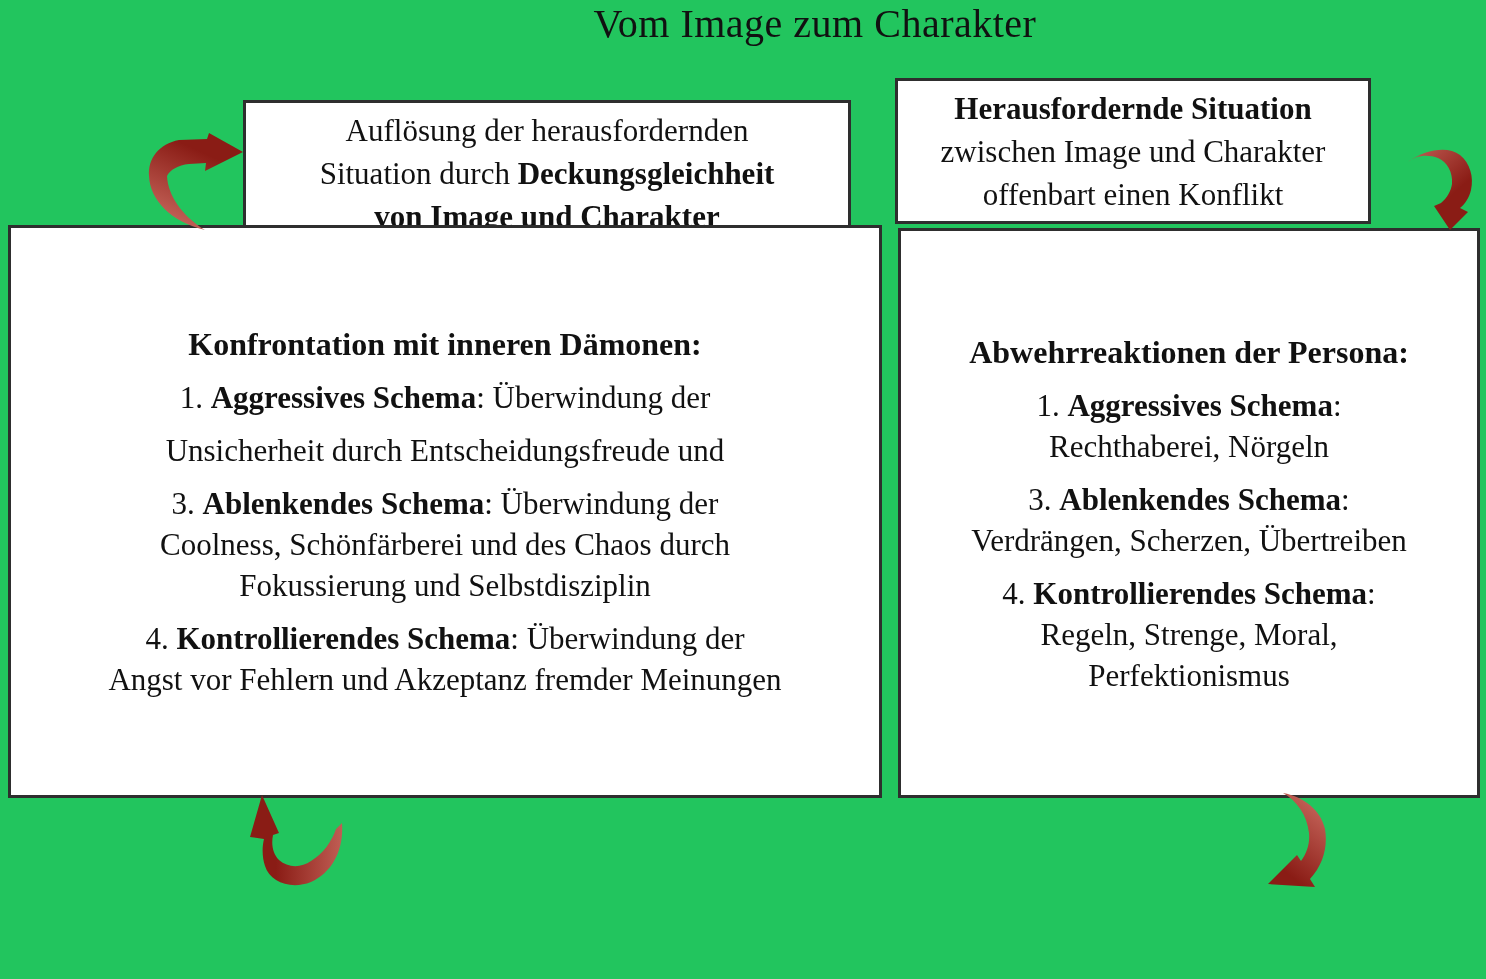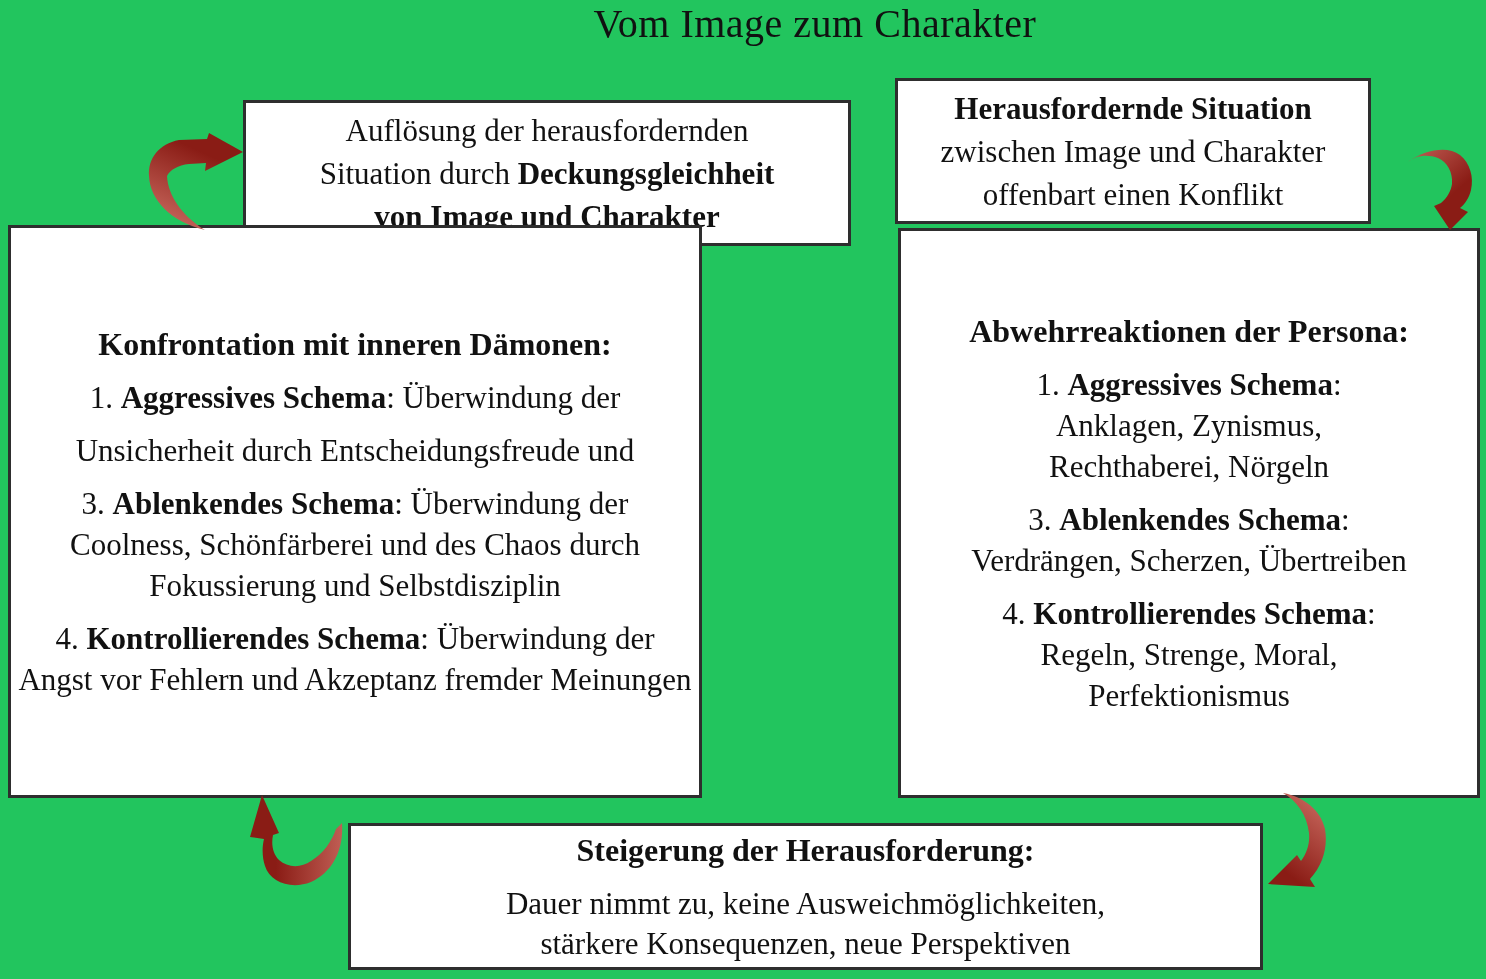--- a/index.html
+++ b/index.html
@@ -21,21 +21,21 @@
   .topbox .line{font-size:31px;line-height:43px;}
   .heading{font-weight:700;font-size:32px;line-height:42px;white-space:nowrap;}
   .item{margin-top:12px;}
   .bottombox .body-line{font-size:31px;line-height:40px;}
   .bottombox .heading{margin-bottom:13px;}
   b{font-weight:700;}
   .arrow{position:absolute;}
   
   #box-resolution{left:243px;top:63px;width:608px;height:146px;margin-top:37px;}
   #box-challenge{left:895px;top:78px;width:476px;height:146px;}
-  #box-confrontation{left:8px;top:225px;width:694px;height:573px;}
+  #box-confrontation{left:8px;top:225px;width:874px;height:573px;}
   #box-defense{left:898px;top:228px;width:582px;height:570px;}
   #box-escalation{left:348px;top:823px;width:915px;height:147px;}
 </style>
 </head>
 <body>
 
 <div class="stage">
 
   <div class="title">Vom Image zum Charakter</div>
 
@@ -67,39 +67,33 @@
     <div class="item">
       <div class="line"><span>4. </span><b>Kontrollierendes Schema</b><span>: Überwindung der</span></div>
       <div class="line"><span>Angst vor Fehlern und Akzeptanz fremder Meinungen</span></div>
     </div>
   </div>
 
   <div class="box" id="box-defense">
     <div class="heading">Abwehrreaktionen der Persona:</div>
     <div class="item">
       <div class="line"><span>1. </span><b>Aggressives Schema</b><span>:</span></div>
-      <div class="line"><span>Anklagen, Zynismus,</span></div>
       <div class="line"><span>Rechthaberei, Nörgeln</span></div>
     </div>
     <div class="item">
       <div class="line"><span>3. </span><b>Ablenkendes Schema</b><span>:</span></div>
       <div class="line"><span>Verdrängen, Scherzen, Übertreiben</span></div>
     </div>
     <div class="item">
       <div class="line"><span>4. </span><b>Kontrollierendes Schema</b><span>:</span></div>
       <div class="line"><span>Regeln, Strenge, Moral,</span></div>
       <div class="line"><span>Perfektionismus</span></div>
     </div>
   </div>
 
-  <div class="box bottombox" id="box-escalation">
-    <div class="heading">Steigerung der Herausforderung:</div>
-    <div class="body-line"><span>Dauer nimmt zu, keine Ausweichmöglichkeiten,</span></div>
-    <div class="body-line"><span>stärkere Konsequenzen, neue Perspektiven</span></div>
-  </div>
 
   <svg class="arrow" style="left:143px;top:133px" width="102" height="100" viewBox="0 0 102 100" aria-hidden="true">
     <defs>
       <linearGradient id="ag1" x1="0.55" y1="1" x2="0.95" y2="0.1">
         <stop class="g0" offset="0" stop-color="#c05e54"></stop>
           <stop class="g1" offset="0.75" stop-color="#8a1c15"></stop>
       </linearGradient>
     </defs>
     <path fill="url(#ag1)" d="M 62 97
       C 28 89, 7 67, 6 43

